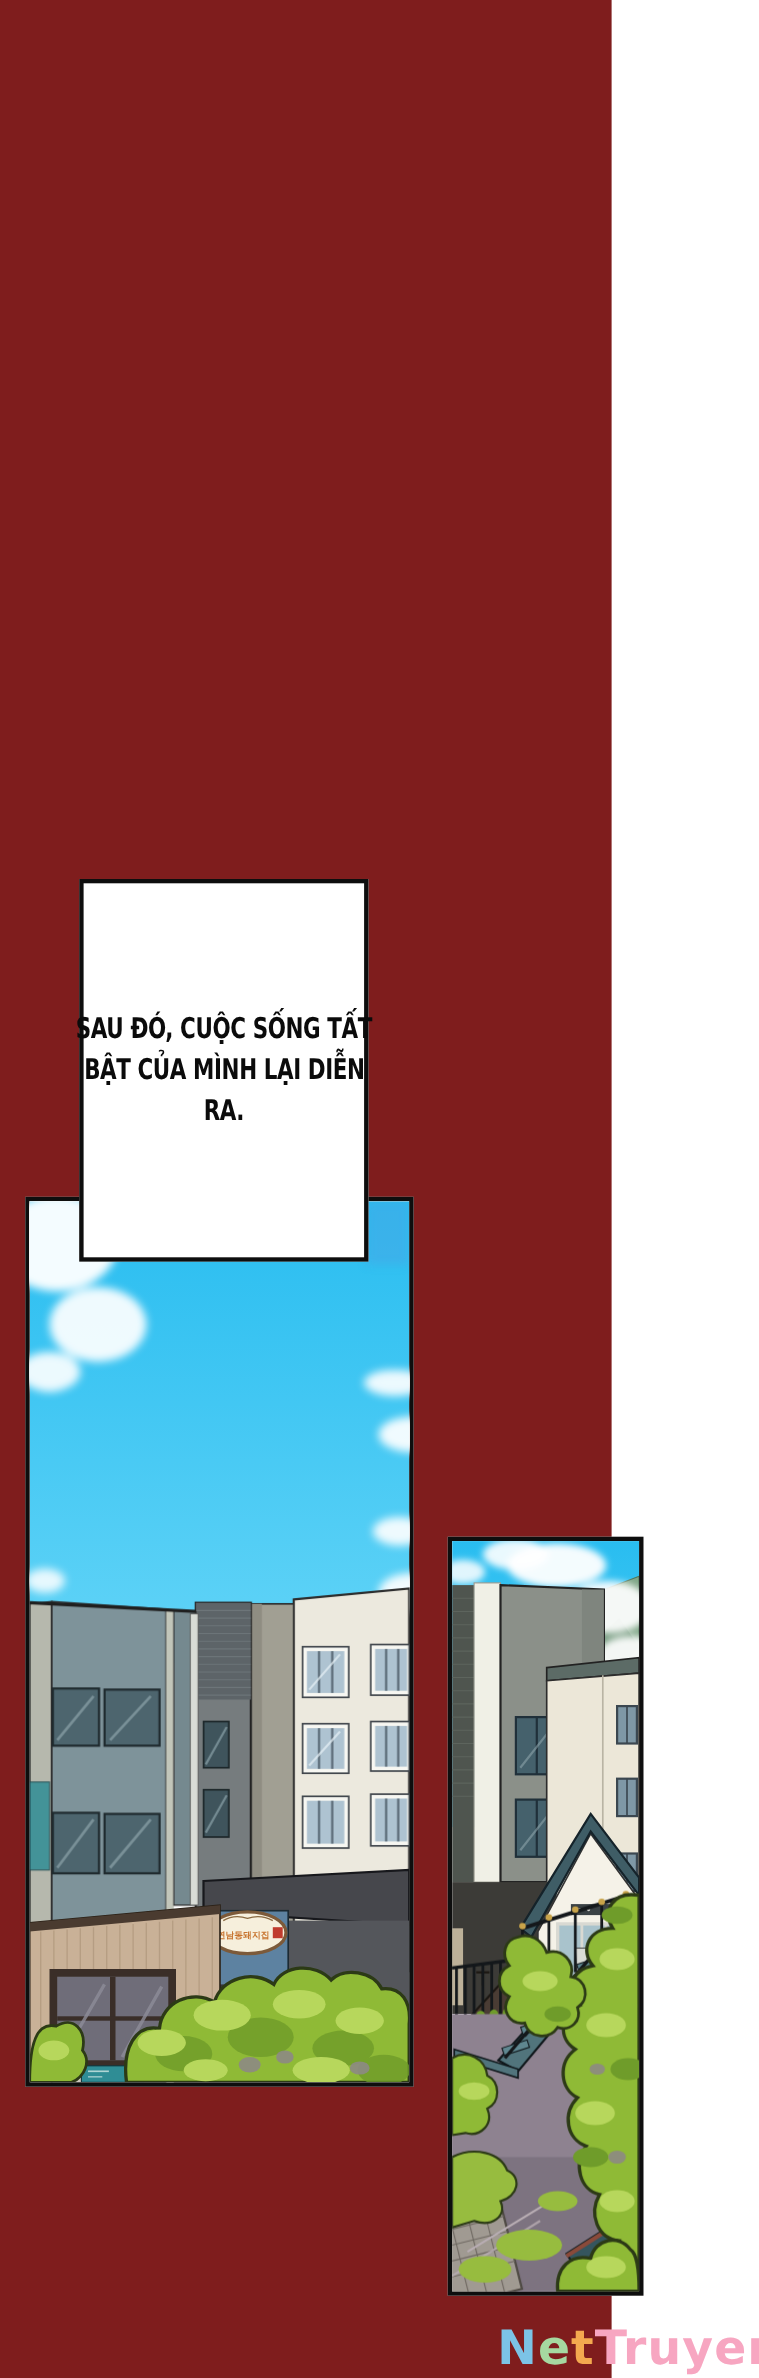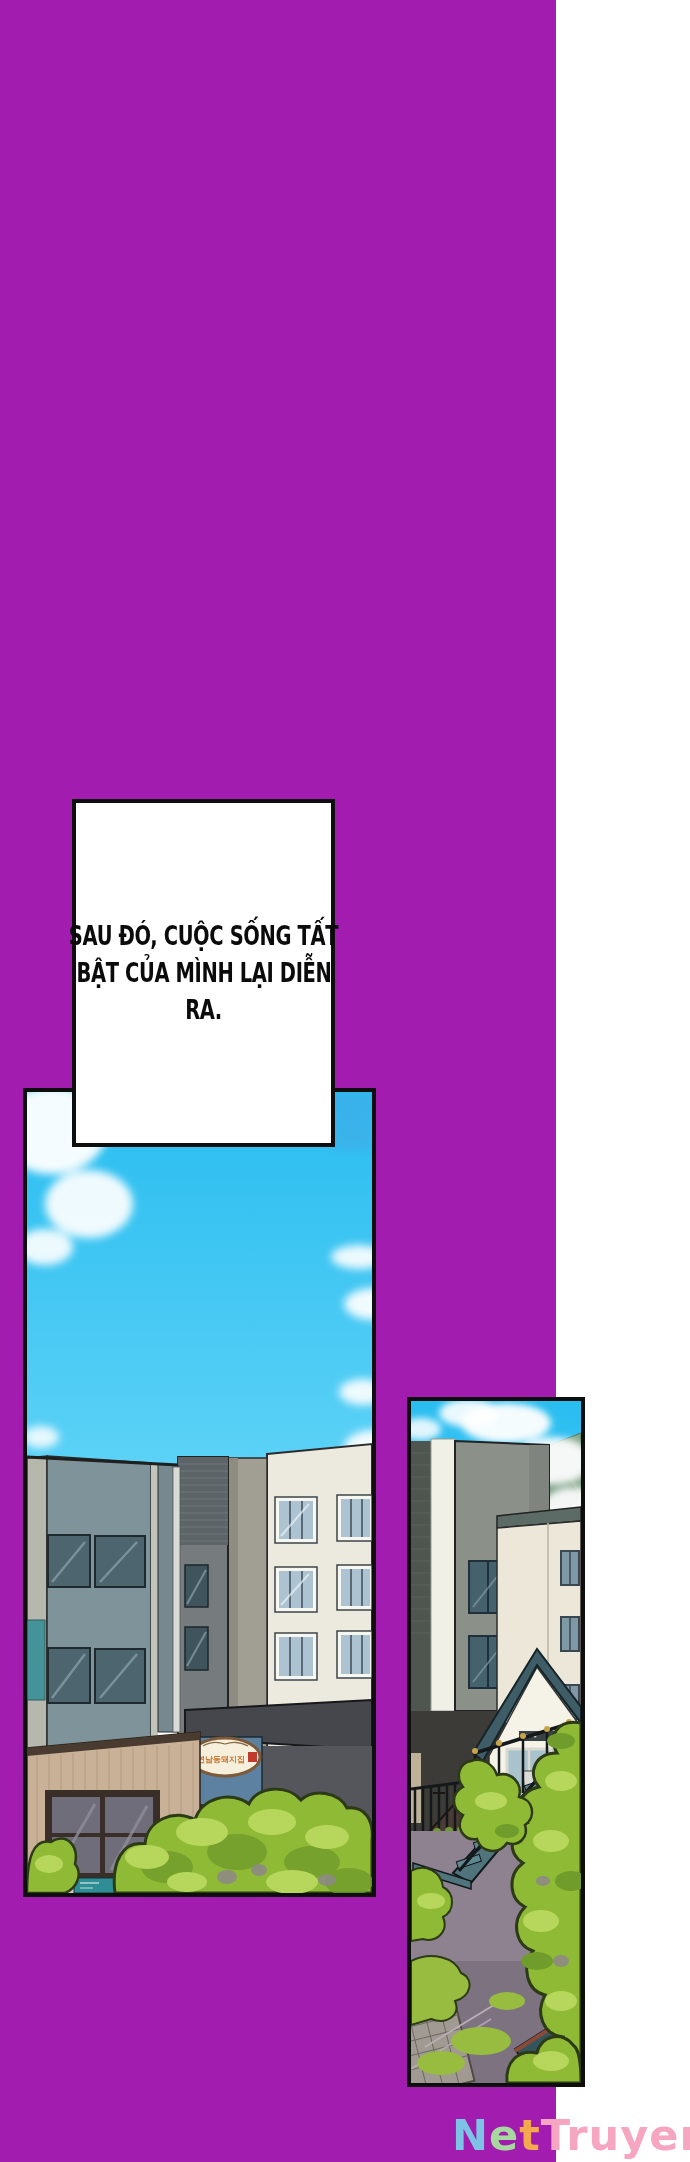--- a/index.html
+++ b/index.html
@@ -1,18 +1,18 @@
 <!DOCTYPE html>
 <html style="--border: #0e0e0e; --ink: #0b0b0b; --sky_top: #29bdf0; --sky_low: #62d4f7; --cloud: #ffffff; --slate_face: #7e939a; --slate_face2: #75898f; --light_col: #b6b8ad; --divider: #c2c6ba; --win_dark: #4d656e; --win_streak: #8da4ab; --tower_brick: #5d6468; --tower_face: #767c7e; --tower_win: #3f545c; --side_wall: #a19f93; --cream: #ece9de; --cream_win_glass: #aec3d1; --cream_win_frame: #f7f7f2; --cream_mullion: #5a6a76; --awning: #46474c; --lower_wall: #54565b; --sign_band: #5d82a1; --sign_bg: #f6efdc; --sign_rim: #7c5a3a; --sign_text_color: #c7742f; --stamp_red: #c03b2d; --wood: #c9b197; --wood_line: #b29a7f; --wood_roof: #4a3b30; --shop_frame: #3a2e28; --shop_glass: #6f6d79; --sidewalk: #cfc9bf; --teal_sign: #2f8d95; --tree_base: #8fba36; --tree_hi: #b7d75c; --tree_dk: #6f9c2a; --tree_outline: #2c3a16; --trunk: #8d8a84; --gray_face: #8b9089; --gray_brick: #4f554f; --stripe: #f0f0e6; --mountain: #7fa687; --roof_band: #5c6b66; --cream2: #ece7d8; --house_roof: #3f5d66; --house_wall: #f5f2e8; --house_glass: #a9c3cc; --rail_black: #14181b; --stair_teal: #5f8790; --stringer: #51747c; --shed: #4a3c34; --fence_wood: #6f5141; --crate: #3a7a4e; --ground: #8e8290; --asphalt: #7d7380; --moss: #97bc3f; --cobble: #a09a92; --teal_roof: #35555e; --teal_roof_edge: #8a4a3a; --pillar: #d9dcd6; --dark_base: #3c3b37;"><head>
 <meta charset="utf-8">
 <style>
   html,body{margin:0;padding:0;background:#ffffff;}
   body{width:690px;height:2162px;position:relative;overflow:hidden;
        font-family:"DejaVu Sans","Liberation Sans",sans-serif;}
-  .page{position:absolute;inset:0;width:556px;height:2162px;background:#a21caf;}
+  .page{position:absolute;inset:0;width:556px;height:2162px;background:#7f1d1d;}
 
   
   .narration-box{
     position:absolute;left:72px;top:799px;width:263px;height:348px;
     box-sizing:border-box;border:4px solid var(--border);background:#ffffff;
     z-index:3;display:flex;flex-direction:column;justify-content:center;align-items:center;
   }
   .narration-line{
     white-space:nowrap;text-align:center;
     font-weight:700;font-size:26px;line-height:37px;color:var(--ink);

